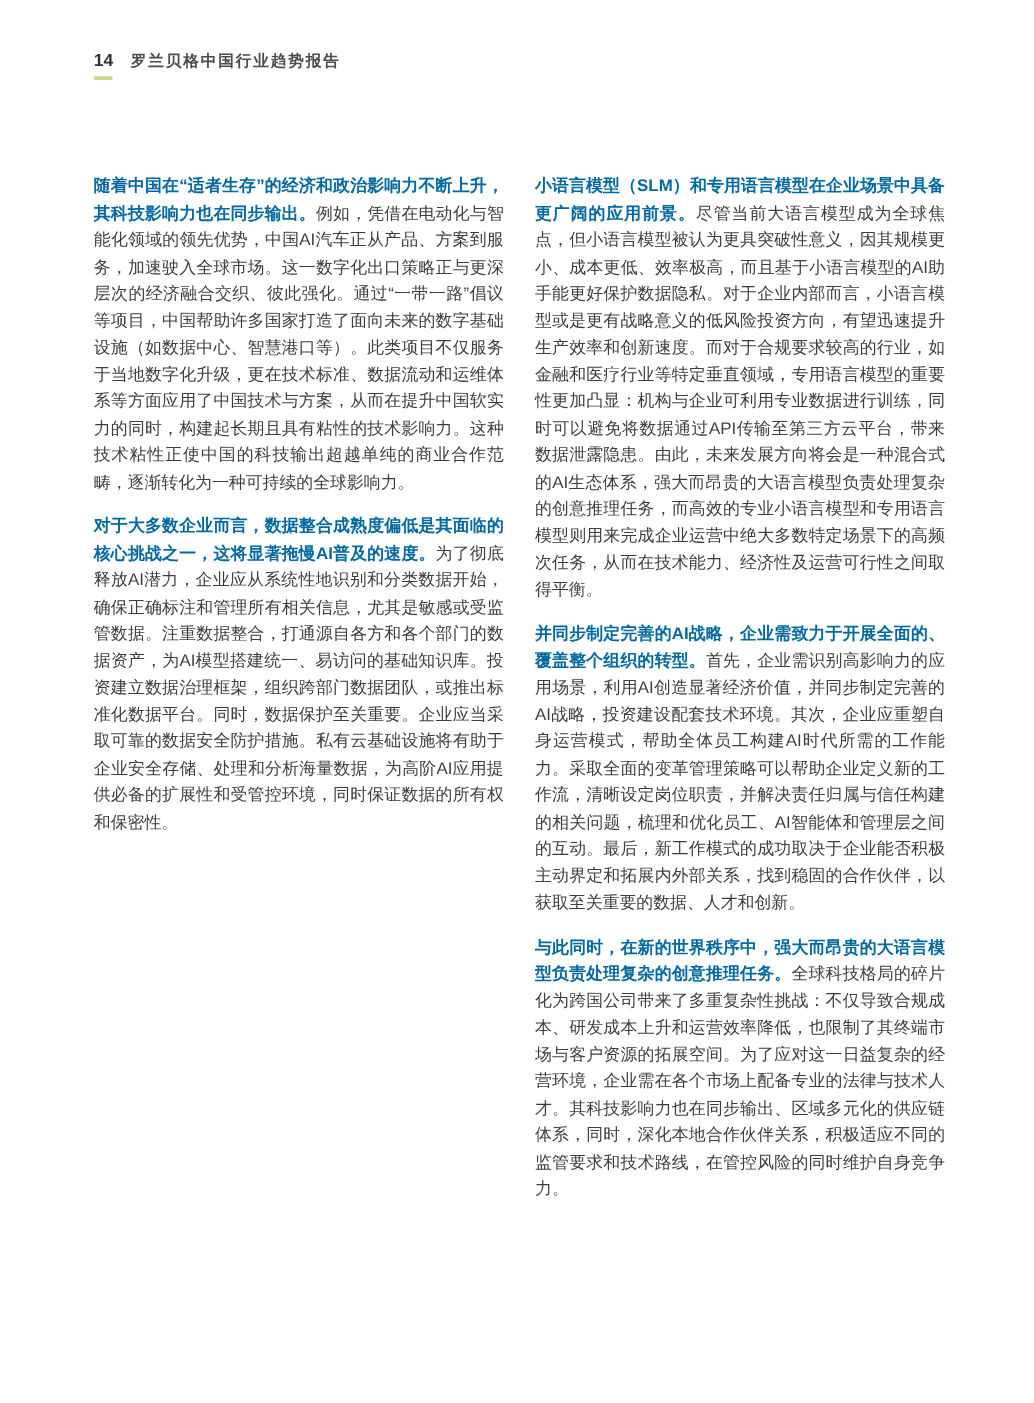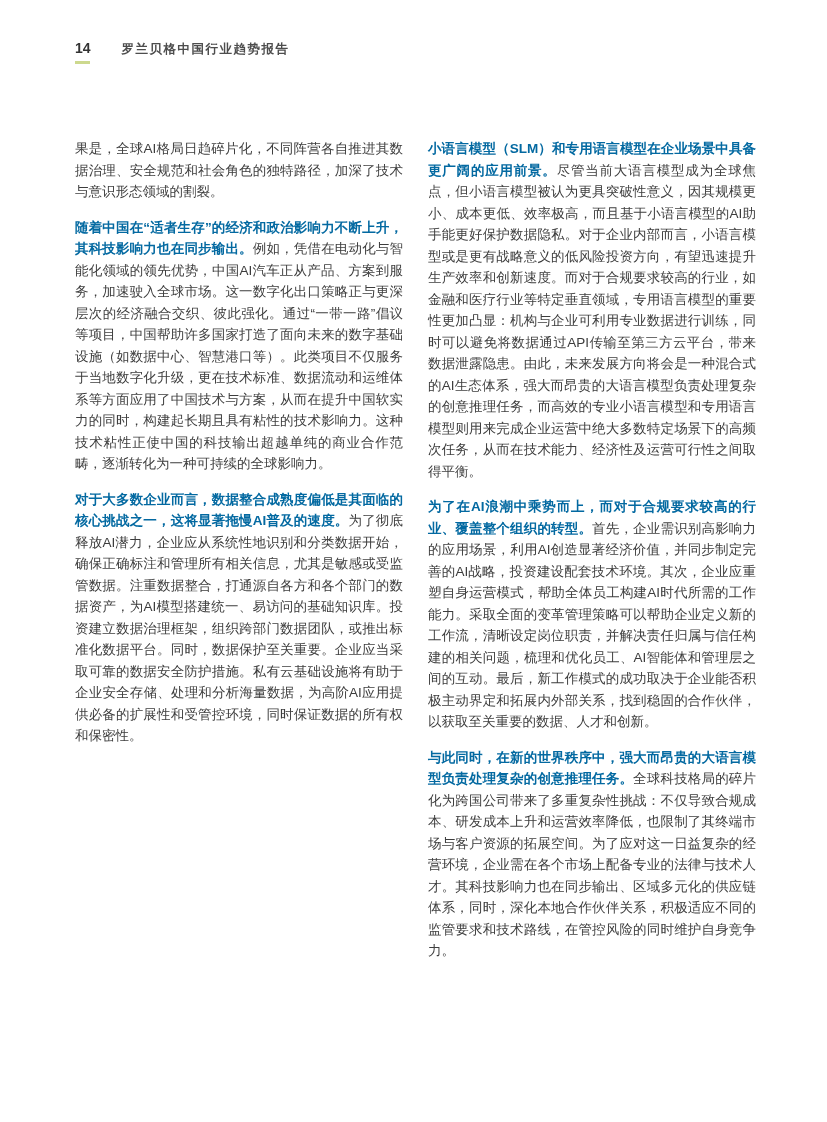--- a/index.html
+++ b/index.html
@@ -11,21 +11,21 @@
     background: #ffffff;
     font-family: "Liberation Sans", "DejaVu Sans", sans-serif;
     overflow: hidden;
   }
   .page-header {
     position: absolute;
     top: 40px;
     left: 75px;
     display: flex;
     align-items: baseline;
-    gap: 31px;
+    gap: 14px;
   }
   .page-number {
     font-size: 14px;
     font-weight: 700;
     color: #333333;
   }
   .report-title {
     font-size: 12.5px;
     font-weight: 700;
     color: #4d4d4d;
@@ -81,33 +81,32 @@
 
   <div class="page-header">
     <span class="page-number">14</span>
     <span class="report-title">罗兰贝格中国行业趋势报告</span>
   </div>
   <div class="page-number-underline"></div>
 
   <div class="columns">
 
     <section class="col">
-      <p class="first-block"><span>果是，全球AI格局日趋碎片化，不同阵营各自推进其数据治理、安全规范和社会角色的独特路径，加深了技术与意识形态领域的割裂。</span></p>
 
 
       <p><strong>随着中国在“适者生存”的经济和政治影响力不断上升，其科技影响力也在同步输出。</strong><span>例如，凭借在电动化与智能化领域的领先优势，中国AI汽车正从产品、方案到服务，加速驶入全球市场。这一数字化出口策略正与更深层次的经济融合交织、彼此强化。通过“一带一路”倡议等项目，中国帮助许多国家打造了面向未来的数字基础设施（如数据中心、智慧港口等）。此类项目不仅服务于当地数字化升级，更在技术标准、数据流动和运维体系等方面应用了中国技术与方案，从而在提升中国软实力的同时，构建起长期且具有粘性的技术影响力。这种技术粘性正使中国的科技输出超越单纯的商业合作范畴，逐渐转化为一种可持续的全球影响力。</span></p>
 
 
 
       <p><strong>对于大多数企业而言，数据整合成熟度偏低是其面临的核心挑战之一，这将显著拖慢AI普及的速度。</strong><span>为了彻底释放AI潜力，企业应从系统性地识别和分类数据开始，确保正确标注和管理所有相关信息，尤其是敏感或受监管数据。注重数据整合，打通源自各方和各个部门的数据资产，为AI模型搭建统一、易访问的基础知识库。投资建立数据治理框架，组织跨部门数据团队，或推出标准化数据平台。同时，数据保护至关重要。企业应当采取可靠的数据安全防护措施。私有云基础设施将有助于企业安全存储、处理和分析海量数据，为高阶AI应用提供必备的扩展性和受管控环境，同时保证数据的所有权和保密性。</span></p>
     </section>
 
     <section class="col">
       <p class="first-block"><strong>小语言模型（SLM）和专用语言模型在企业场景中具备更广阔的应用前景。</strong><span>尽管当前大语言模型成为全球焦点，但小语言模型被认为更具突破性意义，因其规模更小、成本更低、效率极高，而且基于小语言模型的AI助手能更好保护数据隐私。对于企业内部而言，小语言模型或是更有战略意义的低风险投资方向，有望迅速提升生产效率和创新速度。而对于合规要求较高的行业，如金融和医疗行业等特定垂直领域，专用语言模型的重要性更加凸显：机构与企业可利用专业数据进行训练，同时可以避免将数据通过API传输至第三方云平台，带来数据泄露隐患。由此，未来发展方向将会是一种混合式的AI生态体系，强大而昂贵的大语言模型负责处理复杂的创意推理任务，而高效的专业小语言模型和专用语言模型则用来完成企业运营中绝大多数特定场景下的高频次任务，从而在技术能力、经济性及运营可行性之间取得平衡。</span></p>
 
-      <p><strong>为了在AI浪潮中乘势而上，而对于合规要求较高的行业、覆盖整个组织的转型。</strong><span>首先，企业需识别高影响力的应用场景，利用AI创造显著经济价值，并同步制定完善的AI战略，投资建设配套技术环境。其次，企业应重塑自身运营模式，帮助全体员工构建AI时代所需的工作能力。采取全面的变革管理策略可以帮助企业定义新的工作流，清晰设定岗位职责，并解决责任归属与信任构建的相关问题，梳理和优化员工、AI智能体和管理层之间的互动。最后，新工作模式的成功取决于企业能否积极主动界定和拓展内外部关系，找到稳固的合作伙伴，以获取至关重要的数据、人才和创新。</span></p>
+      <p><strong>并同步制定完善的AI战略，企业需致力于开展全面的、覆盖整个组织的转型。</strong><span>首先，企业需识别高影响力的应用场景，利用AI创造显著经济价值，并同步制定完善的AI战略，投资建设配套技术环境。其次，企业应重塑自身运营模式，帮助全体员工构建AI时代所需的工作能力。采取全面的变革管理策略可以帮助企业定义新的工作流，清晰设定岗位职责，并解决责任归属与信任构建的相关问题，梳理和优化员工、AI智能体和管理层之间的互动。最后，新工作模式的成功取决于企业能否积极主动界定和拓展内外部关系，找到稳固的合作伙伴，以获取至关重要的数据、人才和创新。</span></p>
 
       <p><strong>与此同时，在新的世界秩序中，强大而昂贵的大语言模型负责处理复杂的创意推理任务。</strong><span>全球科技格局的碎片化为跨国公司带来了多重复杂性挑战：不仅导致合规成本、研发成本上升和运营效率降低，也限制了其终端市场与客户资源的拓展空间。为了应对这一日益复杂的经营环境，企业需在各个市场上配备专业的法律与技术人才。其科技影响力也在同步输出、区域多元化的供应链体系，同时，深化本地合作伙伴关系，积极适应不同的监管要求和技术路线，在管控风险的同时维护自身竞争力。</span></p>
     </section>
 
   </div>
 
 </div>
 
 </body></html>

